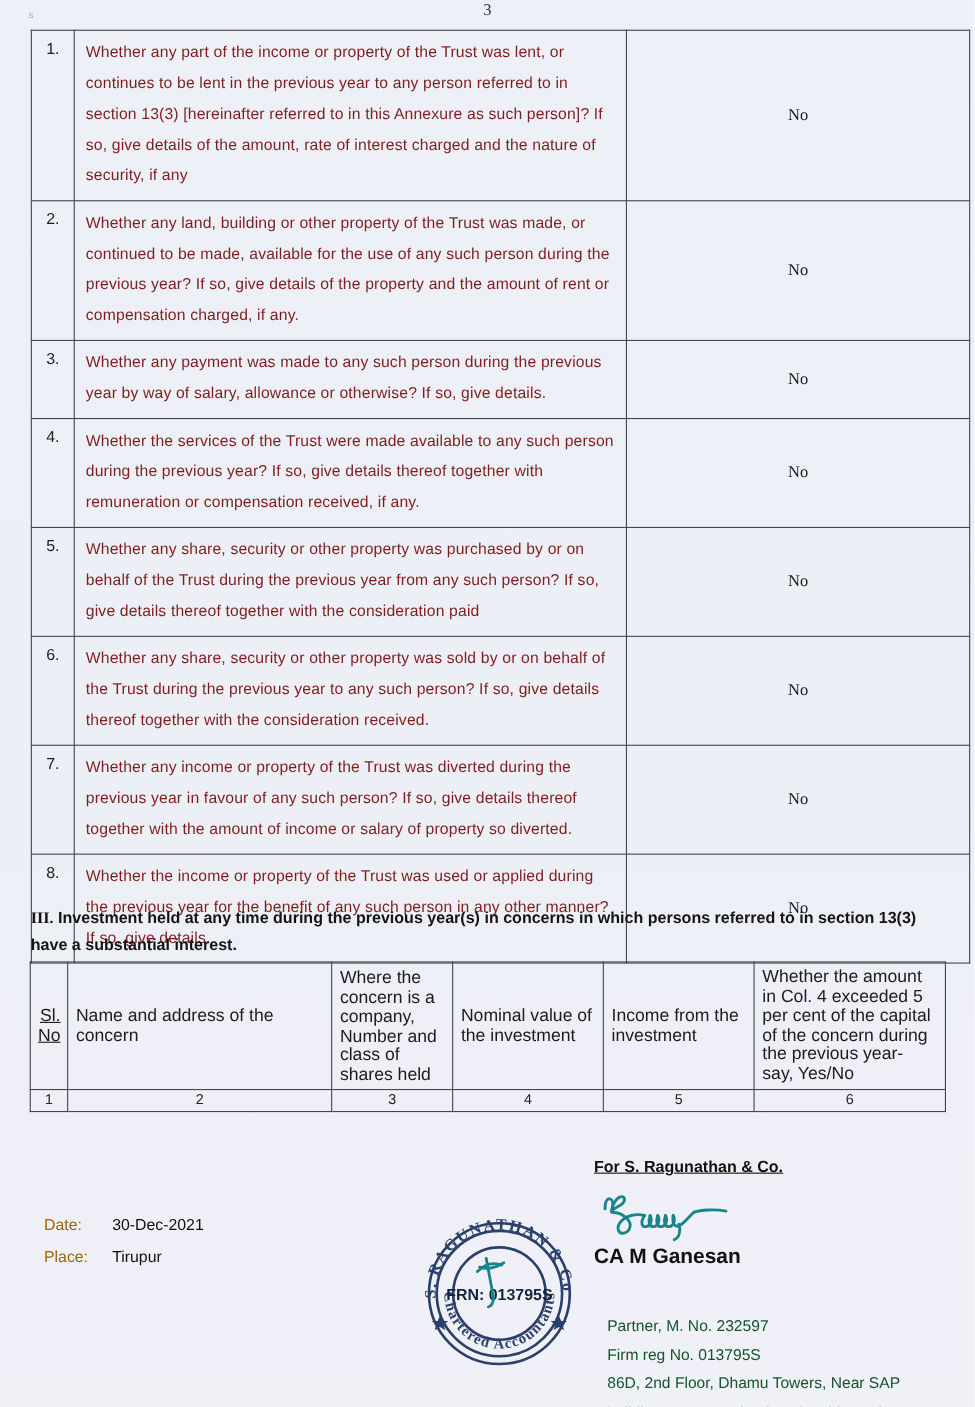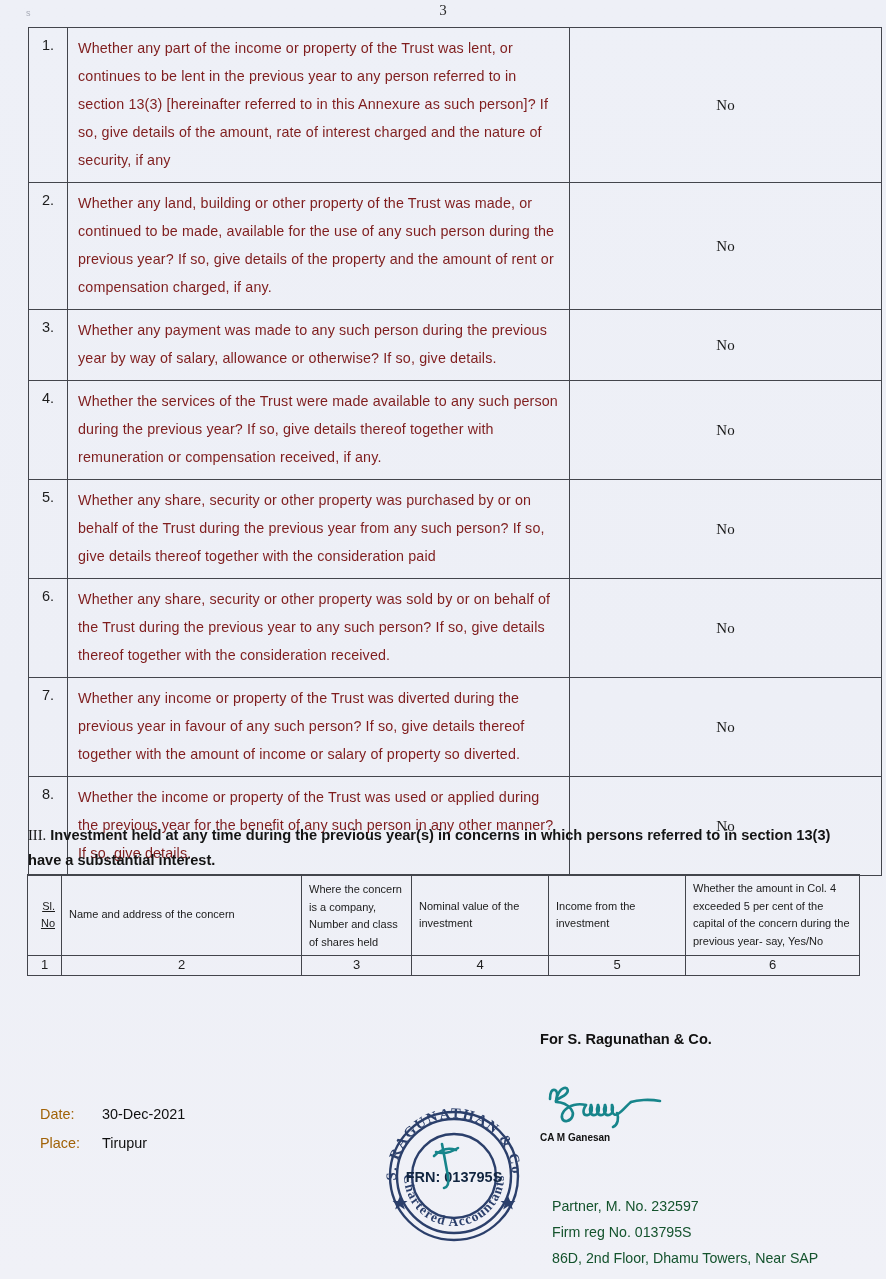--- a/index.html
+++ b/index.html
@@ -96,39 +96,39 @@
     left: 28px;
     top: 823px;
     width: 834px;
     font-size: 14.6px;
     font-weight: bold;
     line-height: 25px;
     color: #141414;
   }
   .sec3 .numeral {
     font-family: "Liberation Serif", serif;
-    font-weight: normal;
+    font-weight: bold;
   }
 
   
   .itable {
     position: absolute;
     left: 27px;
     top: 874px;
     width: 832px;
     border-collapse: collapse;
     table-layout: fixed;
   }
   .itable td {
     border: 1px solid #43454c;
     padding: 0;
     background: transparent;
   }
   .itable td.hd {
-    font-size: 11px;
+    font-size: 16px;
     line-height: 17.5px;
     color: #1b1b1b;
     padding: 4px 6px 4px 7px;
     vertical-align: middle;
   }
   .itable td.hd-center {
     vertical-align: middle;
     text-align: left;
   }
   .itable td.num {
@@ -156,37 +156,38 @@
   .col2 { width: 240px; }
   .col3 { width: 110px; }
   .col4 { width: 137px; }
   .col5 { width: 137px; }
   .col6 { width: 174px; }
 
   
   .firm-line {
     position: absolute;
     left: 540px;
-    top: 1031px;
+    top: 1053px;
     font-size: 14.6px;
     font-weight: bold;
     color: #111111;
+    text-decoration: underline;
   }
   .signature {
     position: absolute;
     left: 545px;
     top: 1080px;
     width: 150px;
     height: 52px;
   }
   .sign-name {
     position: absolute;
     left: 540px;
     top: 1132px;
-    font-size: 10px;
+    font-size: 19px;
     font-weight: bold;
     color: #111111;
   }
   .sign-det {
     position: absolute;
     left: 552px;
     font-size: 14.2px;
     color: #14532d;
     line-height: 20px;
     margin-top: 39px;

